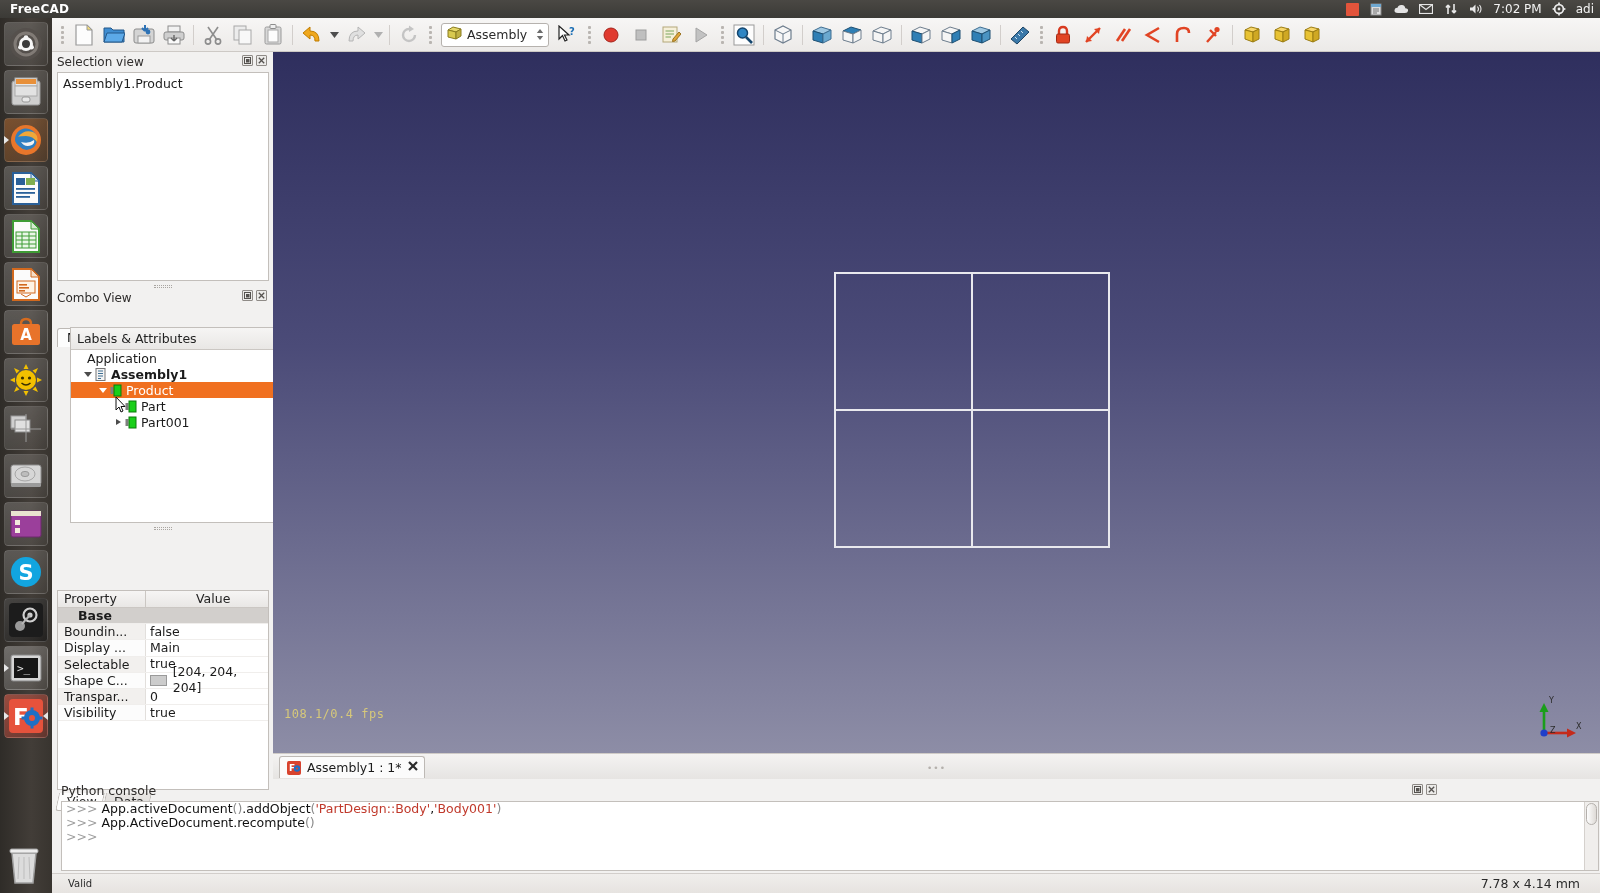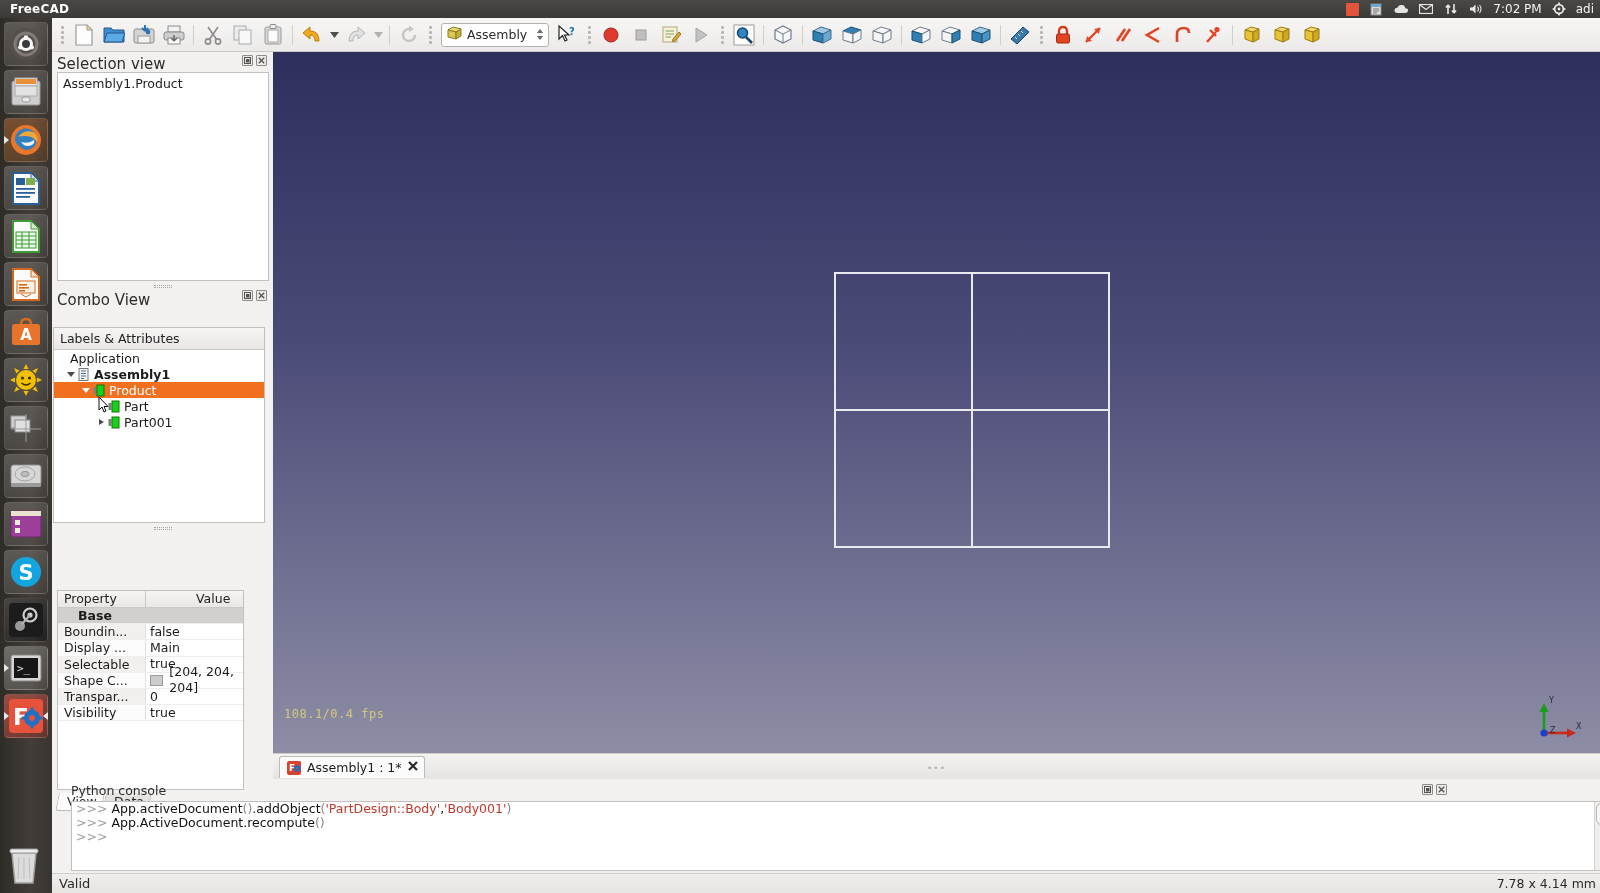--- a/index.html
+++ b/index.html
@@ -77,52 +77,52 @@
   .wbsel .spin { margin-left: auto; display: flex; flex-direction: column; gap: 1px; color: #6c6c6c; font-size: 7px; line-height: 6px;}
 
   
   .pbtns { position: absolute; right: 4px; top: 3px; display: flex; gap: 3px; }
   .pbtn { width: 11px; height: 11px; border: 1px solid #8f8b87; border-radius: 1px;
           background: #ecebe9; display: flex; align-items: center; justify-content: center;
           font-size: 8px; color: #55524f; line-height: 1; }
 
   
   .dock { position: absolute; left: 1px; top: 34px; width: 218px; height: 804px; background: #f2f1f0; }
-  .panel-title { font-size: 15px; color: #2e2c2b; padding: 3px 0 15px 4px; position: relative; height: 19px;}
+  .panel-title { font-size: 12px; color: #2e2c2b; padding: 3px 0 15px 4px; position: relative; height: 19px;}
   .sel-list { position: absolute; left: 4px; top: 20px; width: 212px; height: 209px;
               background: #fff; border: 1px solid #c3bfbb; }
   .sel-item { padding: 3px 5px; font-size: 12.5px; color: #1d1d1d; }
   .splitter { position: absolute; left: 4px; width: 212px; height: 6px; display:flex; align-items:center; justify-content:center;}
   .splitter i { display:block; width: 18px; height: 3px; background: transparent;
                 border-top: 1px dotted #a9a5a1; border-bottom: 1px dotted #a9a5a1; }
 
   
   .combo { position: absolute; left: 0px; top: 236px; width: 218px; height: 472px; }
   .tabs { display: flex; margin: 20px 0 0 4px; height: 20px; align-items: flex-end; }
   .tab { height: 19px; padding: 0 9px; font-size: 12.5px; color: #2a2a2a;
          border: 1px solid #bdb9b5; border-bottom: none; background: linear-gradient(to bottom,#e8e6e4,#dedbd8);
          border-radius: 3px 3px 0 0; line-height: 18px; margin-right: 1px; }
   .tab.active { background: #fdfdfd; color: #111; }
-  .tree-wrap { position: absolute; left: 0; top: 39px; width: 212px; height: 196px;
+  .tree-wrap { position: absolute; left: 17px; top: 39px; width: 212px; height: 196px;
                background: #fff; border: 1px solid #c3bfbb; }
   .tree-head { background: linear-gradient(to bottom,#f6f5f4,#e9e7e5); border-bottom: 1px solid #cbc7c3;
                padding: 3px 6px; font-size: 12.5px; color: #232323; }
   .trow { display: flex; align-items: center; height: 16px; font-size: 12.5px; color: #1b1b1b; padding-left: 3px; }
   .trow.sel { background: #f07020; color: #fff; }
   .tri { width: 12px; display: flex; align-items: center; justify-content: center; }
   .tri i { width: 0; height: 0; border-top: 3.5px solid transparent; border-bottom: 3.5px solid transparent;
            border-left: 5px solid #4c4c4c; }
   .tri.open i { border-left: 4px solid transparent; border-right: 4px solid transparent;
                 border-top: 5px solid #4c4c4c; border-bottom: none; }
   .tri.none i { border: none; }
   .ticon { width: 14px; height: 14px; margin-right: 3px; display:flex;align-items:center;justify-content:center;}
   .bold { font-weight: bold; }
 
   
-  .props { position: absolute; left: 4px; top: 302px; width: 187px; height: 200px;
+  .props { position: absolute; left: 4px; top: 302px; width: 212px; height: 200px;
            background: #fff; border: 1px solid #c3bfbb; }
   .prow { display: flex; height: 16.2px; font-size: 12.5px; color: #1b1b1b; border-bottom: 1px solid #f0eeec; }
   .prow .k { width: 88px; padding-left: 6px; border-right: 1px solid #e2dfdc; line-height: 16px;
              background: #fcfcfc; overflow: hidden; white-space: nowrap; }
   .prow .v { flex: 1; padding-left: 4px; line-height: 16px; display: flex; align-items: center; gap: 6px; }
   .prow.hdr { background: #d2cfcc; font-weight: bold; }
   .prow.hdr .k { background: #d2cfcc; border-right: none; padding-left: 20px; }
   .prow.alt .k { background: #f2f0ee; }
   .swatch { width: 17px; height: 11px; background: #cccccc; border: 1px solid #9a9a9a; display: inline-block; }
   .pgrid-head { display:flex; height:17px; background: linear-gradient(to bottom,#f6f5f4,#e9e7e5);
@@ -156,40 +156,40 @@
             background: linear-gradient(to bottom,#f4f3f2,#e6e4e2); border-top: 1px solid #cfcbc7; }
   .doctab { position: absolute; left: 6px; top: 2px; height: 22px; padding: 0 6px 0 7px;
             background: #fbfbfb; border: 1px solid #bdb9b5; border-bottom: none; border-radius: 3px 3px 0 0;
             display: flex; align-items: center; gap: 6px; font-size: 12.5px; color: #1c1c1c; }
   .fcicon { width: 14px; height: 14px; background: #d8432e; border-radius: 2px; position: relative;
             display:flex;align-items:center;justify-content:center;color:#fff;font-size:9px;font-weight:bold;}
   .closex { color: #4a4a4a; font-size: 11px; font-weight: bold; }
   .dots { position: absolute; left: 50%; top: 9px; transform: translateX(-50%); color:#b4b0ac; font-size: 9px; letter-spacing:1px;}
 
   
-  .pyc { position: absolute; left: 15px; top: 763px; width: 1386px; height: 92px; }
+  .pyc { position: absolute; left: 5px; top: 763px; width: 1386px; height: 92px; }
   .pyc-title { font-size: 12.5px; color: #2e2c2b; padding: 2px 0 2px 4px; position: relative; height: 19px; }
   .pyc-body { position: absolute; left: 4px; top: 20px; width: 1538px; height: 70px;
               background: #fff; border: 1px solid #c3bfbb; overflow: hidden;
               font-family: "DejaVu Sans", sans-serif; font-size: 12.5px; }
   .pyline { padding: 0 0 0 4px; line-height: 13.8px; white-space: pre; color: #111; }
   .pr { color: #9e9e9e; }
   .pstr { color: #c0392b; }
   .pparen { color: #8a8a8a; }
   .pyscroll { position: absolute; right: 0; top: 0; width: 14px; height: 68px; background: #f0eeec;
               border-left: 1px solid #d5d1cd; }
   .pyscroll .thumb { position:absolute; left:1px; top:1px; width: 11px; height: 22px;
                      background: linear-gradient(to right,#fdfdfd,#dedad6); border: 1px solid #b4b0ac; border-radius: 6px;}
 
   
   .status { position: absolute; left: 0; top: 855px; width: 1548px; height: 20px;
             background: linear-gradient(to bottom,#f0eeec,#e6e3e0); border-top: 1px solid #d2cecb;
             display: flex; align-items: center; }
-  .status .left { padding-left: 7px; font-size: 13px; color: #2b2b2b; }
-  .status .right { margin-left: auto; padding-right: 4px; font-size: 12.5px; color: #2b2b2b; }
+  .status .left { padding-left: 16px; font-size: 10px; color: #2b2b2b; }
+  .status .right { margin-left: auto; padding-right: 20px; font-size: 12.5px; color: #2b2b2b; }
 
   
   .cursor { position: absolute; left: 95px; top: 417px; width: 12px; height: 18px; z-index: 40; }
 </style>
 </head>
 <body>
 
 <div class="app">
 
   <div class="top-panel">

